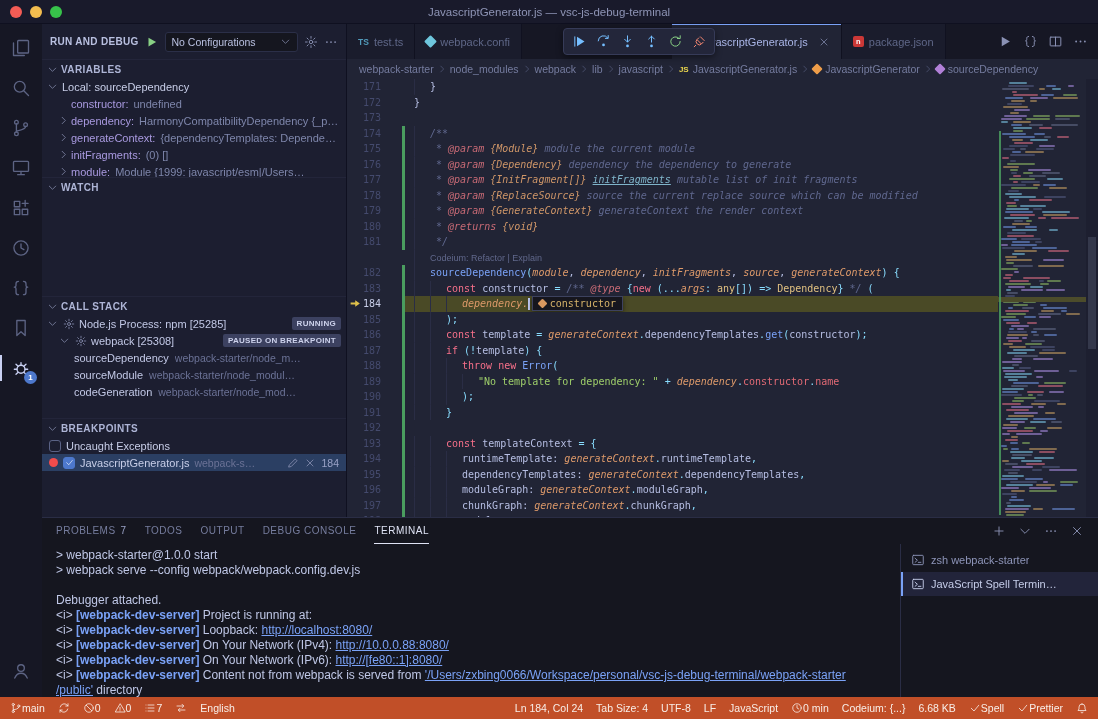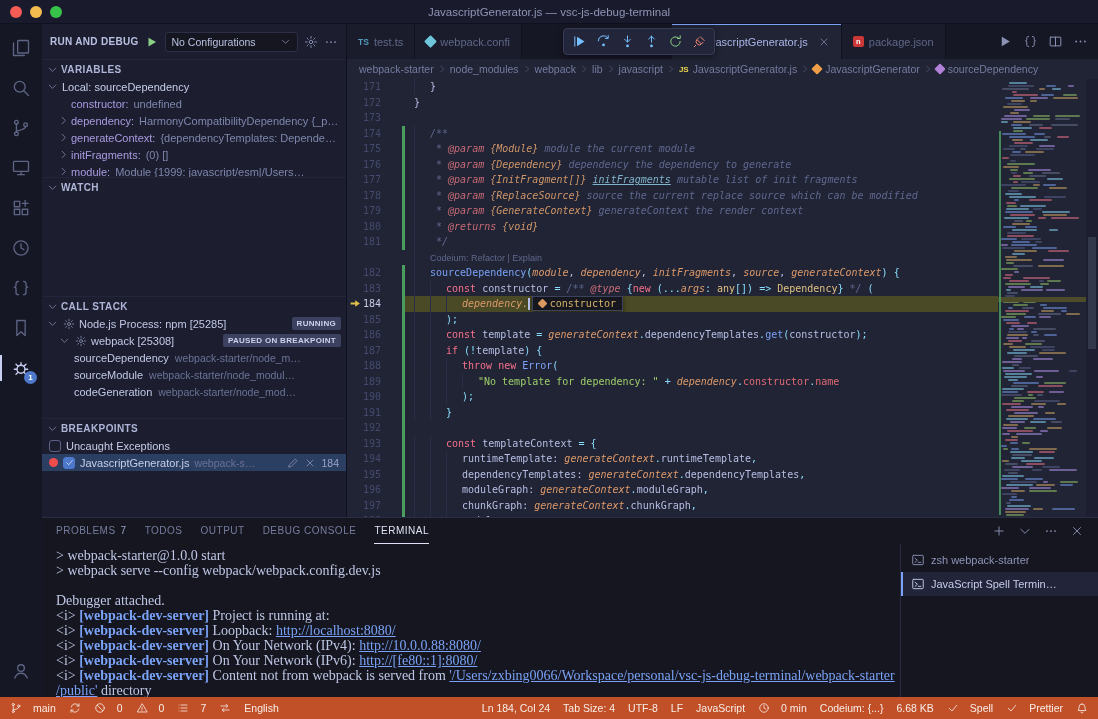--- a/index.html
+++ b/index.html
@@ -140,36 +140,36 @@
 
   
   .panel{height:180px;background:#15161f;border-top:1px solid #2a2d45;display:flex;flex-direction:column;flex:none;min-height:0}
   .panel-header{height:26px;display:flex;align-items:center;padding:0 14px;flex:none}
   .ptab{font-size:10px;letter-spacing:.5px;color:#767d9e;margin-right:18px;height:26px;display:flex;align-items:center;gap:5px;cursor:pointer;border-bottom:1px solid transparent}
   .ptab.active{color:#dfe3f5;border-bottom-color:#dfe3f5}
   .pbadge{color:#9aa2c6}
   .panel-actions{margin-left:auto;display:flex;gap:12px;color:#8a91b4}
   .panel-actions .icon{width:14px;height:14px;cursor:pointer}
   .panel-body{flex:1;display:flex;min-height:0}
-  .terminal{flex:1;padding:4px 0 0 14px;font-family:Liberation Serif, serif;font-size:14px;line-height:15px;overflow:hidden;white-space:pre}
+  .terminal{flex:1;padding:4px 0 0 14px;font-family:Liberation Sans, sans-serif;font-size:12px;line-height:15px;overflow:hidden;white-space:pre}
   .t-line{height:15px}
   .t-fg{color:#bfc7e6}
   .t-tag{color:#7aa2f7;font-weight:700}
   .t-link{color:#7aa2f7;text-decoration:underline}
   .term-list{width:198px;border-left:1px solid #2a2d45;padding-top:4px;flex:none}
   .term-item{height:24px;display:flex;align-items:center;gap:6px;padding:0 8px;font-size:11px;color:#8d94b8;cursor:pointer;border-left:2px solid transparent;white-space:nowrap;overflow:hidden}
   .term-item.active{background:#22243a;color:#c5cce8;border-left-color:#7aa2f7}
   .term-item .icon{width:14px;height:14px;flex:none}
   .term-label{overflow:hidden;text-overflow:ellipsis}
 
   
   .statusbar{position:absolute;left:0;right:0;bottom:0;height:22px;background:var(--statusbg,#c14f28);display:flex;align-items:center;
     justify-content:space-between;padding:0 10px;color:#f8eee8;font-size:10.5px}
   .st-group{display:flex;align-items:center;gap:13px;white-space:nowrap;overflow:hidden}
-  .st-item{display:flex;align-items:flex-end;gap:11px;cursor:pointer;flex:none}
+  .st-item{display:flex;align-items:flex-end;gap:0;cursor:pointer;flex:none}
   .st-item .icon{width:12px;height:12px}
 </style>
 </head>
 <body>
 
 <div class="window">
 
   <div class="titlebar">
     <div class="traffic">
       <span class="tl r"></span>

